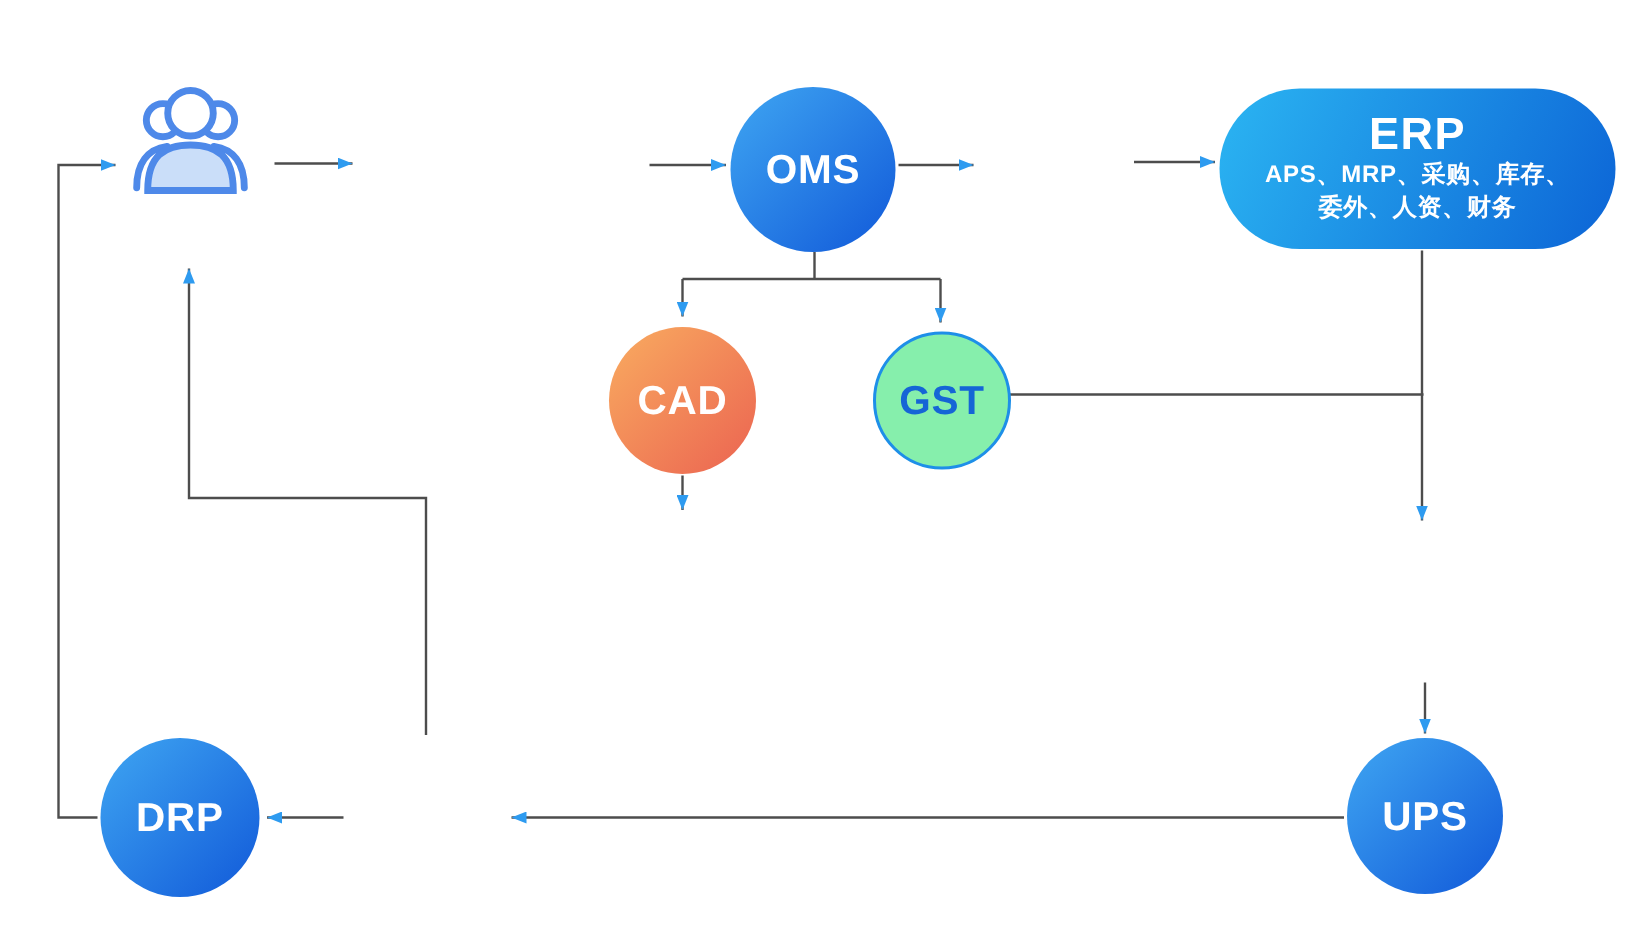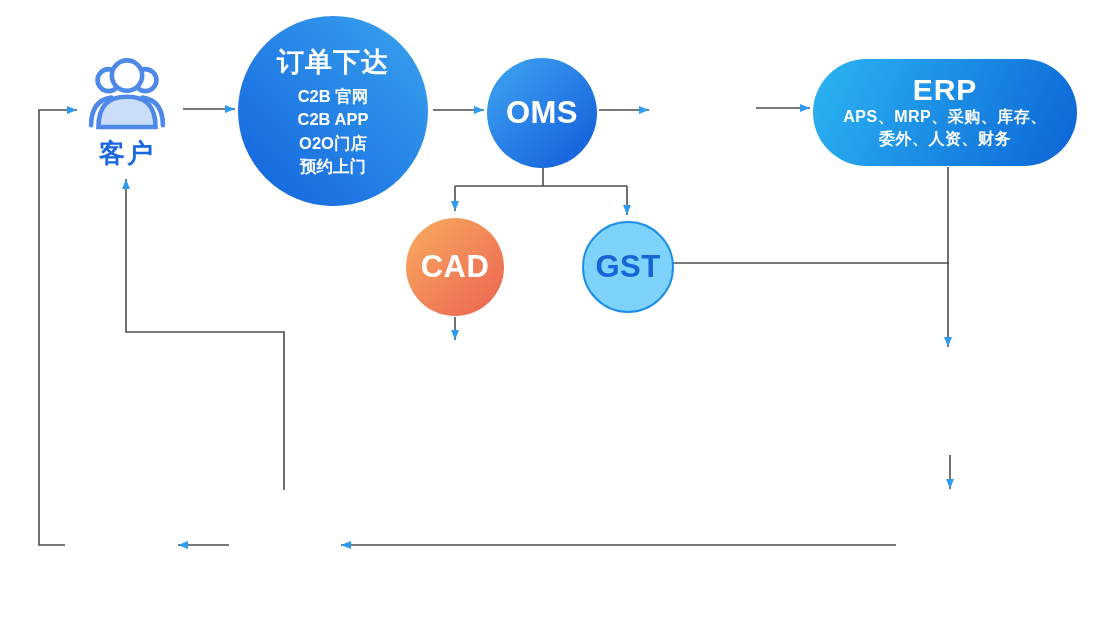--- a/index.html
+++ b/index.html
@@ -21,27 +21,27 @@
   }
   .circle{border-radius:50%;}
   .blue{background:linear-gradient(135deg,var(--blue_light,#3FA6F2) 0%,var(--blue_dark,#1159D9) 100%);}
   .big{background:linear-gradient(225deg,var(--big_light,#3AA3F0) 0%,var(--big_dark,#1263DC) 100%);}
   .orange{background:linear-gradient(135deg,var(--orange_light,#F9AC60) 0%,var(--orange_dark,#EB6351) 100%);}
   .erp-pill{
     background:linear-gradient(115deg,var(--erp_light,#2BB5F2) 0%,var(--erp_dark,#0C64D6) 100%);
     border-radius:54px;
   }
   .outline{
-    background:#7dd3fc;
+    background:#86efac;
     border:2.5px solid var(--gst_border,#1E8FE8);
     box-sizing:border-box;
     color:var(--gst_text,#1565D6);
   }
 
-  .acr{font-size:31px;letter-spacing:0.5px;}
+  .acr{font-size:27px;letter-spacing:0.5px;}
 
   .n-order{left:238px;top:16px;width:190px;height:190px;}
   .order-title{font-size:27px;margin-bottom:5px;letter-spacing:1px;}
   .order-item{font-size:16.5px;line-height:1.42;}
 
   .n-oms{left:487px;top:58px;width:110px;height:110px;}
   .n-pdm{left:651px;top:60px;width:104px;height:104px;}
   .n-erp{left:813px;top:59px;width:264px;height:107px;}
   .erp-title{font-size:30px;line-height:1.05;letter-spacing:1px;}
   .erp-sub{font-size:16px;line-height:1.4;letter-spacing:0.5px;}
@@ -93,30 +93,22 @@
     <svg class="customer-icon-svg" viewBox="0 0 100 88" xmlns="http://www.w3.org/2000/svg">
       <g stroke="#4E89E9" stroke-width="5" stroke-linecap="round" fill="none">
         <circle cx="30" cy="30" r="12"></circle>
         <circle cx="70" cy="30" r="12"></circle>
         <path d="M33,49 C19,51 11,61 11,79"></path>
         <path d="M67,49 C81,51 89,61 89,79"></path>
         <circle cx="50" cy="25" r="16.5" fill="#FFFFFF"></circle>
         <path d="M19,81 C19,56 31,48 50,48 C69,48 81,56 81,81 Z" fill="#CADEF9"></path>
       </g>
     </svg>
-    <div class="customer-label">客户</div>
   </div>
 
-  <div class="node circle big n-order">
-    <div class="order-title">订单下达</div>
-    <div class="order-item">C2B 官网</div>
-    <div class="order-item">C2B APP</div>
-    <div class="order-item">O2O门店</div>
-    <div class="order-item">预约上门</div>
-  </div>
 
   <div class="node circle blue n-oms">
     <span class="acr">OMS</span>
   </div>
 
 
   <div class="node circle orange n-cad">
     <span class="acr">CAD</span>
   </div>
 
@@ -125,16 +117,22 @@
     <div class="erp-sub">APS、MRP、采购、库存、</div>
     <div class="erp-sub">委外、人资、财务</div>
   </div>
 
   <div class="node circle outline n-gst">
     <span class="acr">GST</span>
   </div>
 
 
 
+  <div class="node circle blue n-ups">
+    <span class="acr">UPS</span>
+  </div>
 
 
+  <div class="node circle blue n-drp">
+    <span class="acr">DRP</span>
+  </div>
 
 </div>
 
 </body></html>

